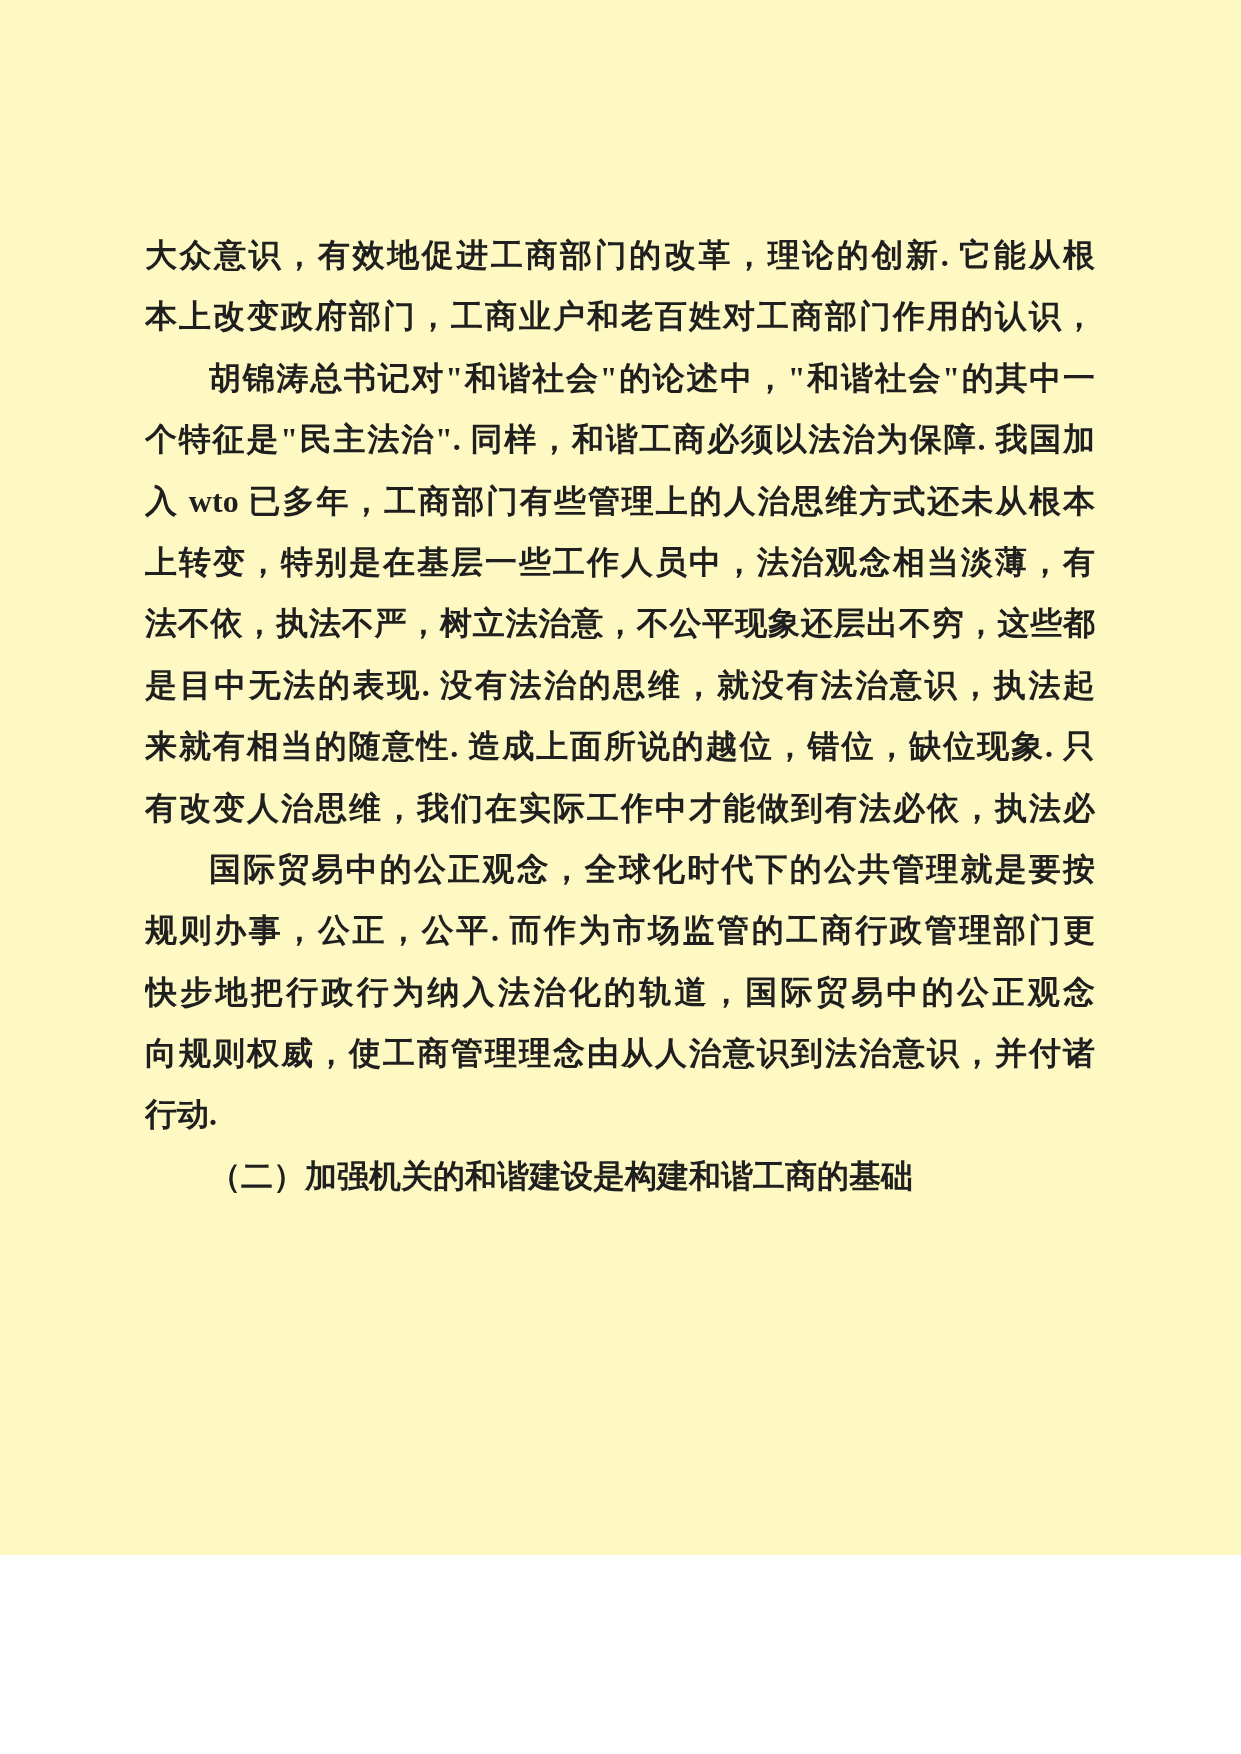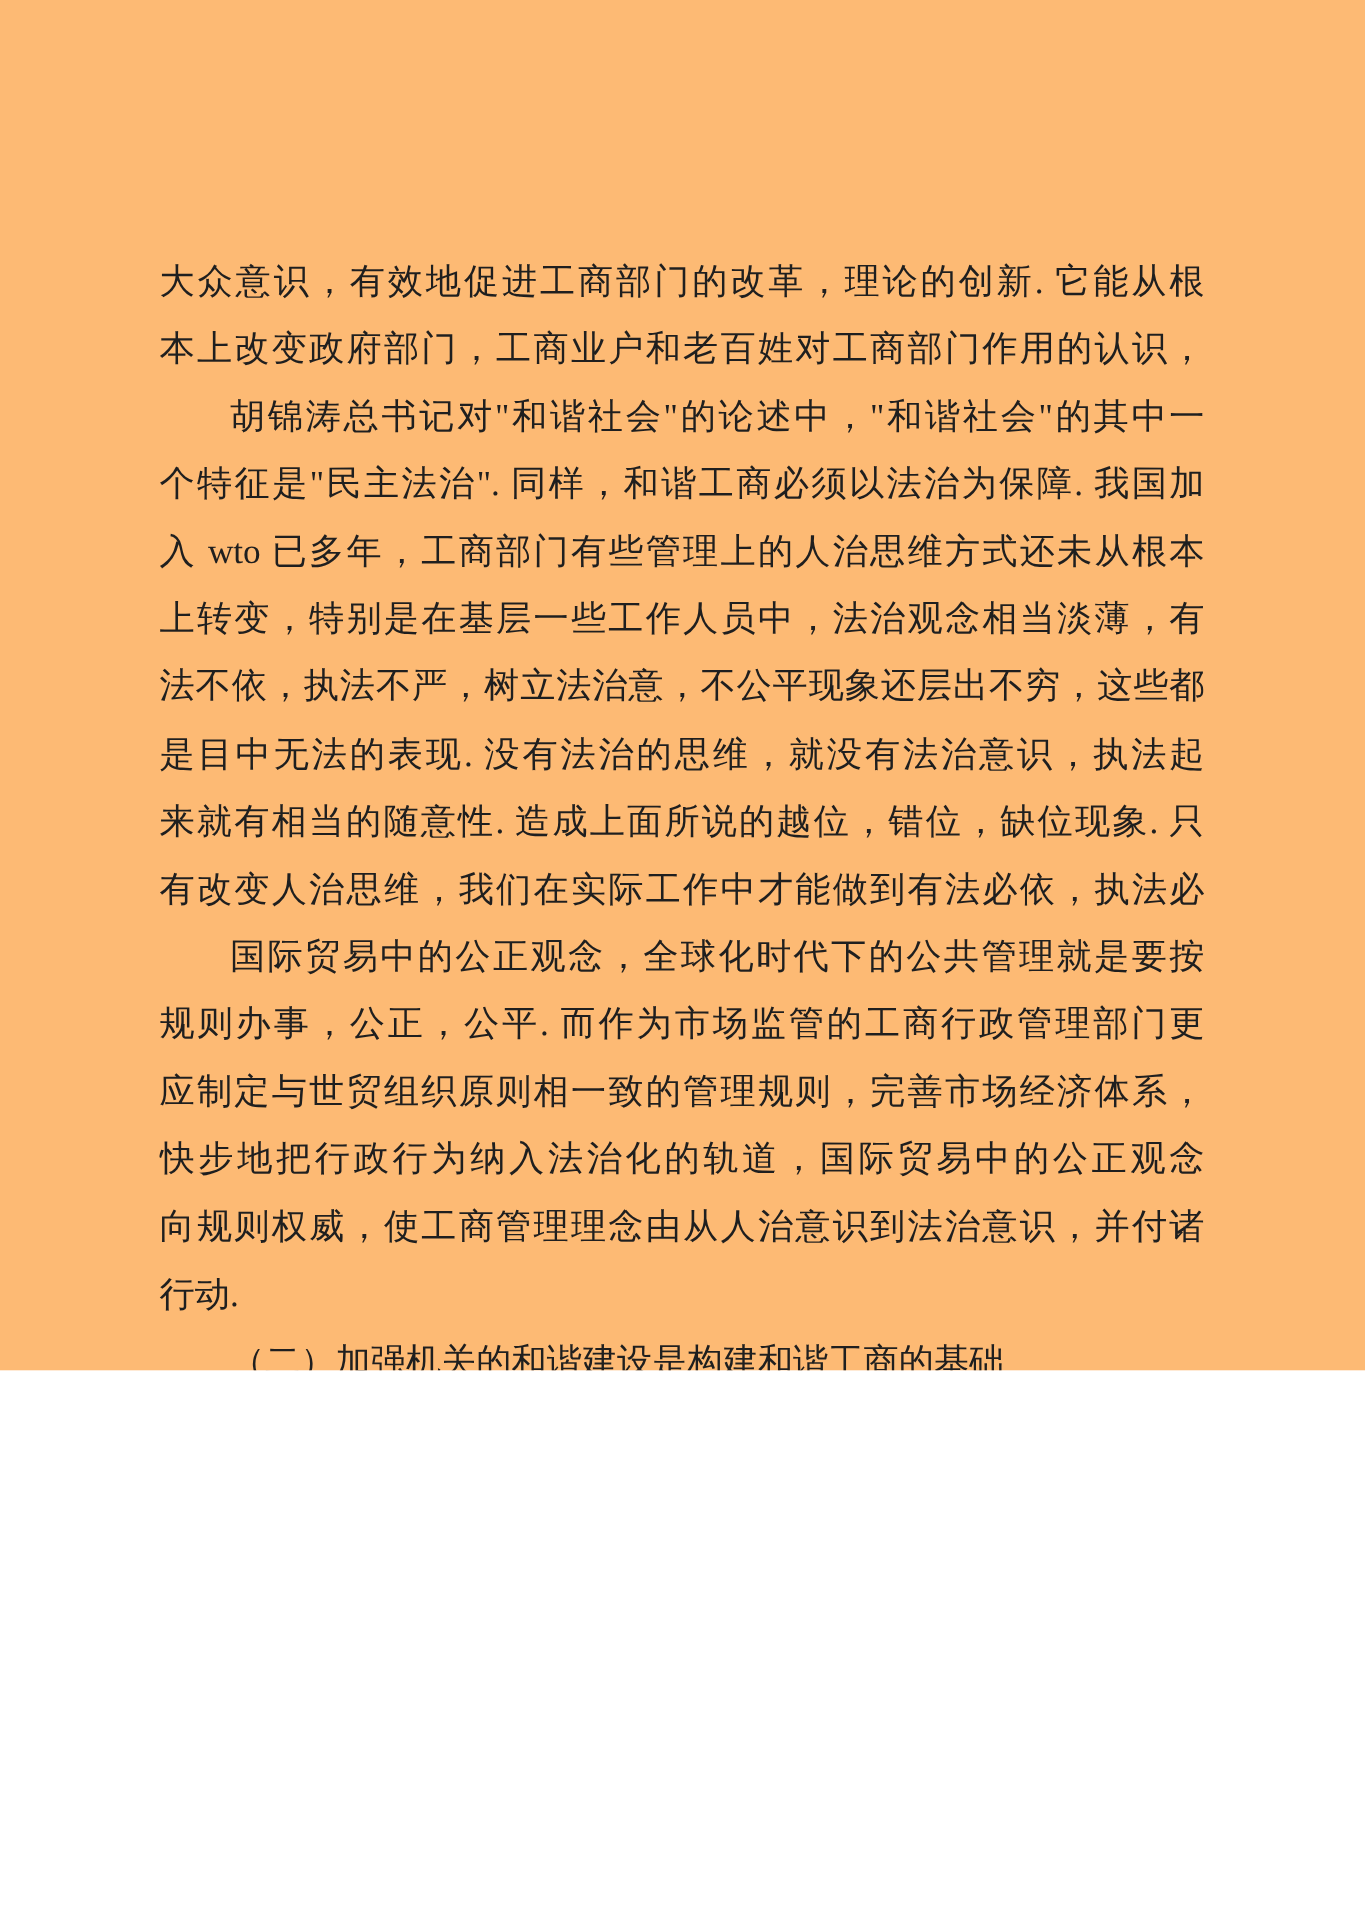--- a/index.html
+++ b/index.html
@@ -3,25 +3,26 @@
 <meta charset="utf-8">
 <style>
   html, body {
     margin: 0;
     padding: 0;
     background: #ffffff;
   }
   .page {
     position: relative;
     width: 1241px;
-    height: 1246px;
-    background: #fdba74;
+    height: 1555px;
+    background: #fef9c3;
     overflow: hidden;
     font-family: "Liberation Serif", "DejaVu Serif", serif;
     color: #1f1f1f;
+    font-weight: bold;
   }
   .content {
     position: absolute;
     left: 145px;
     top: 225px;
     width: 950px;
     font-size: 32px;
     line-height: 61.4px;
   }
   .para {
@@ -73,21 +74,20 @@
       <span class="ln">上转变，特别是在基层一些工作人员中，法治观念相当淡薄，有</span>
       <span class="ln">法不依，执法不严，树立法治意，不公平现象还层出不穷，这些都</span>
       <span class="ln">是目中无法的表现. 没有法治的思维，就没有法治意识，执法起</span>
       <span class="ln">来就有相当的随意性. 造成上面所说的越位，错位，缺位现象. 只</span>
       <span class="ln">有改变人治思维，我们在实际工作中才能做到有法必依，执法必</span>
     </p>
 
     <p class="para">
       <span class="ln ind">国际贸易中的公正观念，全球化时代下的公共管理就是要按</span>
       <span class="ln">规则办事，公正，公平. 而作为市场监管的工商行政管理部门更</span>
-      <span class="ln">应制定与世贸组织原则相一致的管理规则，完善市场经济体系，</span>
       <span class="ln">快步地把行政行为纳入法治化的轨道，国际贸易中的公正观念</span>
       <span class="ln">向规则权威，使工商管理理念由从人治意识到法治意识，并付诸</span>
       <span class="ln end">行动.</span>
     </p>
 
     <p class="para">
       <span class="ln end ind">（二）加强机关的和谐建设是构建和谐工商的基础</span>
     </p>
 
   </div>

